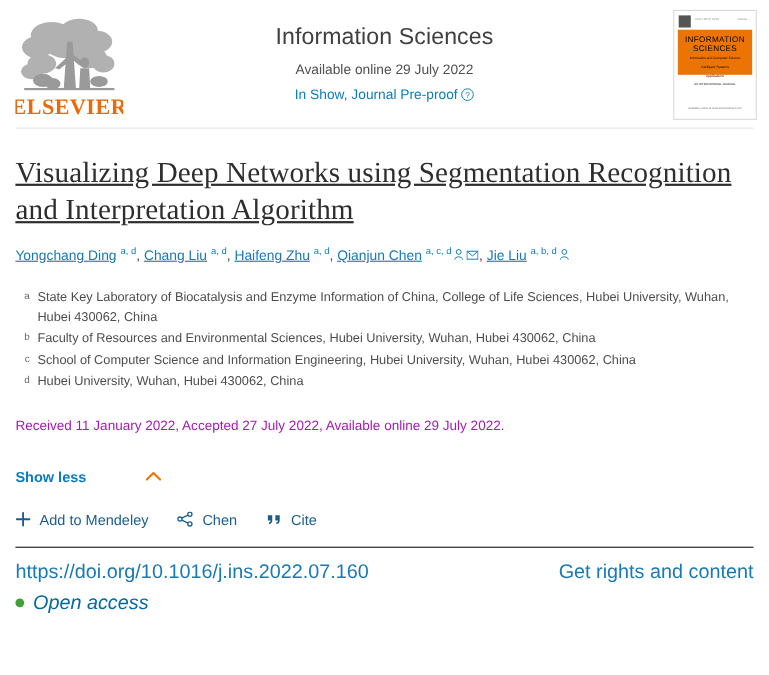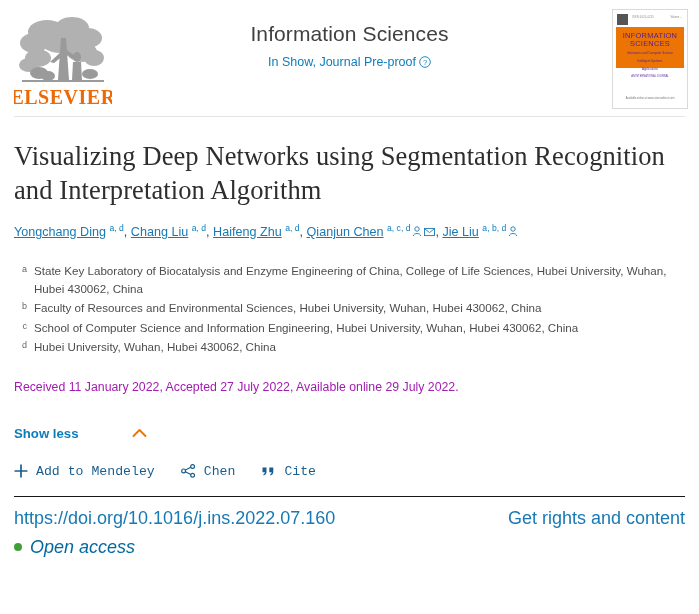--- a/index.html
+++ b/index.html
@@ -110,21 +110,21 @@
   }
   .cover-toptext-r {
     position: absolute;
     right: 2px; top: 3px;
     font-size: 2.6px;
     color: #888;
   }
   .cover-orange {
     background: #ec7404;
     height: 41px;
-    color: #4c1d95;
+    color: #000000;
     text-align: center;
     padding-top: 5px;
     box-sizing: border-box;
   }
   .cover-orange .l1 {
     font-size: 7.4px;
     letter-spacing: .3px;
     line-height: 8.2px;
     font-weight: 400;
   }
@@ -160,20 +160,21 @@
     padding: 0 14px;
   }
   .article-title {
     font-family: "Liberation Serif", serif;
     font-size: 26.5px;
     font-weight: 400;
     color: #2e2e2e;
     line-height: 34px;
     margin: 22px 0 0 0;
     letter-spacing: .1px;
+    text-decoration: underline;
   }
 
   .authors {
     margin-top: 16px;
     font-size: 12.6px;
     color: #0c7dbb;
     line-height: 19px;
   }
   .authors .au { color: #1879b4; }
   .authors sup {
@@ -231,21 +232,20 @@
     align-items: center;
     font-size: 13.2px;
     color: #1a5b8c;
   }
   .action {
     display: inline-flex;
     align-items: center;
     cursor: pointer;
     margin-right: 26px;
     color: #1b5e8e;
-    font-family: Liberation Mono, monospace;
   }
   .action .glyph {
     margin-right: 8px;
     display: inline-flex;
     align-items: center;
   }
 
   .hr-dark {
     height: 1.6px;
     background: #161616;
@@ -312,20 +312,21 @@
         <ellipse cx="34" cy="66" rx="7" ry="5"></ellipse>
         <ellipse cx="76" cy="64" rx="8" ry="5"></ellipse>
       </g>
       <rect x="8" y="70" width="82" height="2" fill="#9a9a9a"></rect>
       <text x="49" y="94" text-anchor="middle" font-family="Liberation Serif, serif" font-size="20" font-weight="700" fill="#eb6a07" letter-spacing="0.5">ELSEVIER</text>
     </svg>
   </div>
 
   <div class="journal-head">
     <div class="journal-title">Information Sciences</div>
+    <div class="journal-avail">Available online 29 July 2022</div>
     <div class="journal-status">
       <a href="#">In Show, Journal Pre-proof</a><span class="help-icon"><svg width="12" height="12" viewBox="0 0 12 12">
             <circle cx="6" cy="6" r="5.3" fill="none" stroke="#0c7dbb" stroke-width="0.9"></circle>
             <text x="6" y="8.8" text-anchor="middle" font-family="Liberation Sans, sans-serif" font-size="7.6" fill="#0c7dbb">?</text>
           </svg></span>
     </div>
   </div>
 
   <div class="cover-thumb">
     <div class="cover-inner">
@@ -363,21 +364,21 @@
             <path d="M0.7 1.7 L5.5 5.6 L10.3 1.7" fill="none" stroke="#1879b4" stroke-width="0.9"></path>
           </svg></span></span><span class="sep">, </span><span><a class="au" href="#">Jie Liu</a> <sup>a, b, d</sup><span class="ic"><svg width="10" height="11" viewBox="0 0 10 11">
             <circle cx="5" cy="3" r="2.2" fill="none" stroke="#1879b4" stroke-width="0.9"></circle>
             <path d="M1.4 10 C1.4 6.7 8.6 6.7 8.6 10" fill="none" stroke="#1879b4" stroke-width="0.9"></path>
           </svg></span></span>
   </div>
 
   <div class="affils">
     <div class="affil-row">
       <span class="affil-mark">a</span>
-      <span class="affil-text">State Key Laboratory of Biocatalysis and Enzyme Engineering of China, College of Life Sciences, Hubei University, Wuhan, Hubei 430062, China</span>
+      <span class="affil-text">State Key Laboratory of Biocatalysis and Enzyme Information of China, College of Life Sciences, Hubei University, Wuhan, Hubei 430062, China</span>
     </div>
     <div class="affil-row">
       <span class="affil-mark">b</span>
       <span class="affil-text">Faculty of Resources and Environmental Sciences, Hubei University, Wuhan, Hubei 430062, China</span>
     </div>
     <div class="affil-row">
       <span class="affil-mark">c</span>
       <span class="affil-text">School of Computer Science and Information Engineering, Hubei University, Wuhan, Hubei 430062, China</span>
     </div>
     <div class="affil-row">

